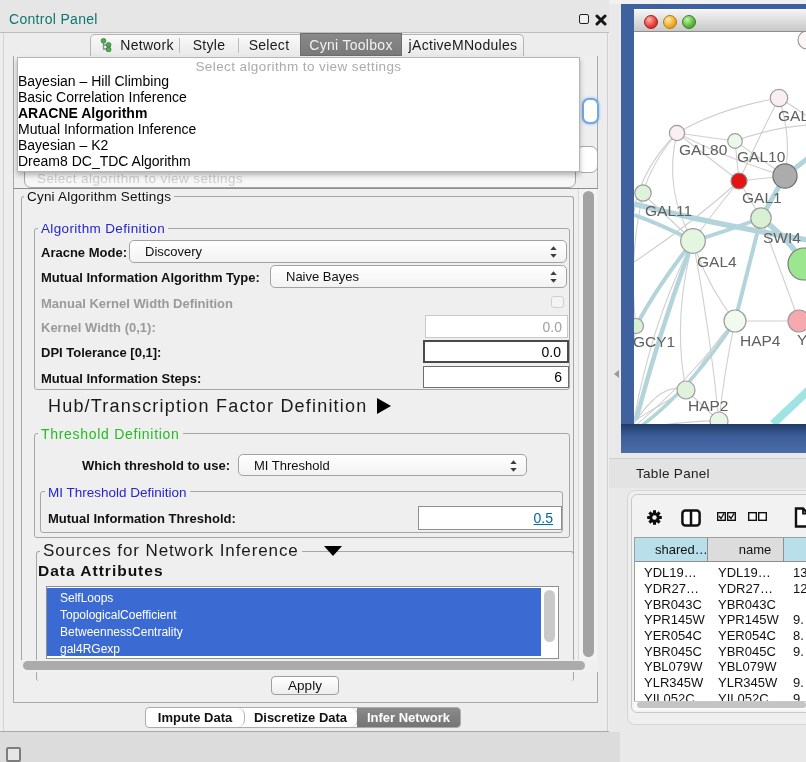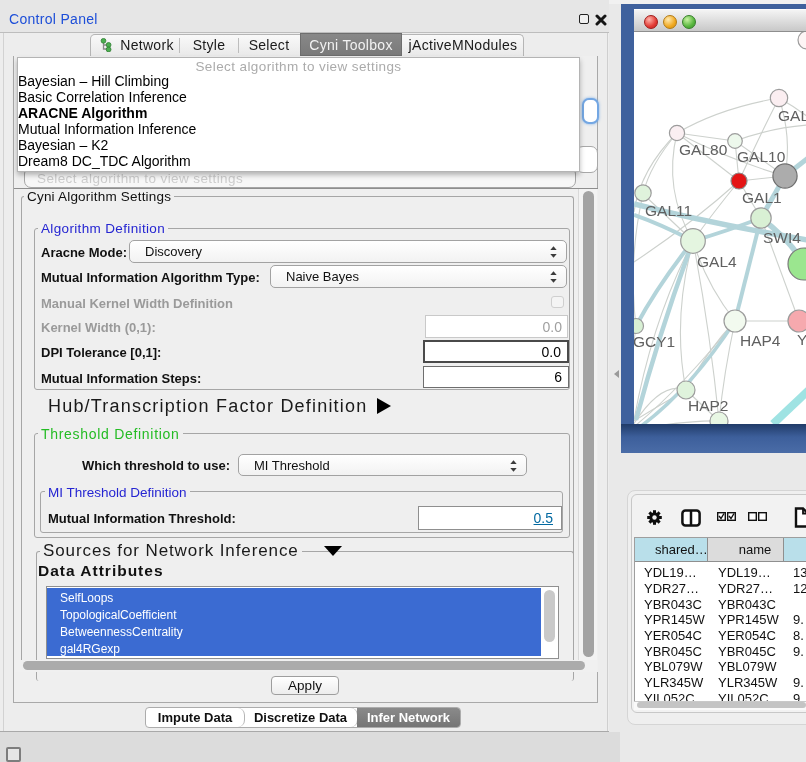--- a/index.html
+++ b/index.html
@@ -3,21 +3,21 @@
 <meta charset="utf-8">
 <style>
 html,body{margin:0;padding:0;}
 body{width:806px;height:762px;overflow:hidden;font-family:"Liberation Sans",sans-serif;background:#e9e9e9;}
 #root{position:relative;width:806px;height:762px;}
 .abs{position:absolute;}
 .b{font-weight:bold;}
 
 #cpwin{left:0;top:0;width:609px;height:732px;background:#ededed;}
 #cptitle{left:0;top:0;width:609px;height:32px;background:#e6e6e6;border-bottom:1px solid #bdbdbd;}
-#cptitle .t{position:absolute;left:9px;top:11px;font-size:14px;letter-spacing:0.3px;color:#1d4ed8;}
+#cptitle .t{position:absolute;left:9px;top:11px;font-size:14px;letter-spacing:0.3px;color:#0f766e;}
 #topstrip{left:0;top:0;width:806px;height:4px;background:#f1f1f1;}
 #dockbtn{left:579px;top:14px;width:8px;height:8px;border:1.8px solid #222;border-radius:2px;background:#f0f0f0;}
 
 
 .tabt{top:34px;height:22px;box-sizing:border-box;font-size:14px;letter-spacing:0.3px;color:#1a1a1a;text-align:center;line-height:22px;}
 #tabsel{left:300px;top:33px;width:102px;height:23px;background:linear-gradient(#888,#7a7a7a);border:1px solid #6e6e6e;box-sizing:border-box;color:#f2f2f2;font-size:14px;letter-spacing:0.3px;text-align:center;line-height:23px;}
 #tabline{left:13px;top:56px;width:585px;height:1px;background:#a9a9a9;}
 
 #cppanel{left:13px;top:56px;width:585px;height:647px;border:1px solid #a9a9a9;border-top:none;box-sizing:border-box;background:#efefef;}
 
@@ -275,20 +275,23 @@
         <text x="697" y="267">GAL4</text>
         <text x="633" y="347">GCY1</text>
         <text x="740" y="346">HAP4</text>
         <text x="797" y="345">Y</text>
         <text x="688" y="411">HAP2</text>
       </g>
     </svg>
   </div>
   <div class="abs" id="netbotband"></div>
 
+  <div class="abs" id="tpbar">
+      <div class="t">Table Panel</div>
+    </div>
   <div class="abs" id="tpouter"></div>
   <div class="abs" id="tpcard"></div>
 
   <svg class="abs" style="left:646px;top:509px;" width="17" height="17" viewBox="0 0 17 17">
     <g stroke="#0d0d0d" stroke-width="3">
       <line x1="8.5" y1="1.2" x2="8.5" y2="15.8"></line>
       <line x1="1.2" y1="8.5" x2="15.8" y2="8.5"></line>
       <line x1="3.4" y1="3.4" x2="13.6" y2="13.6"></line>
       <line x1="13.6" y1="3.4" x2="3.4" y2="13.6"></line>
     </g>

